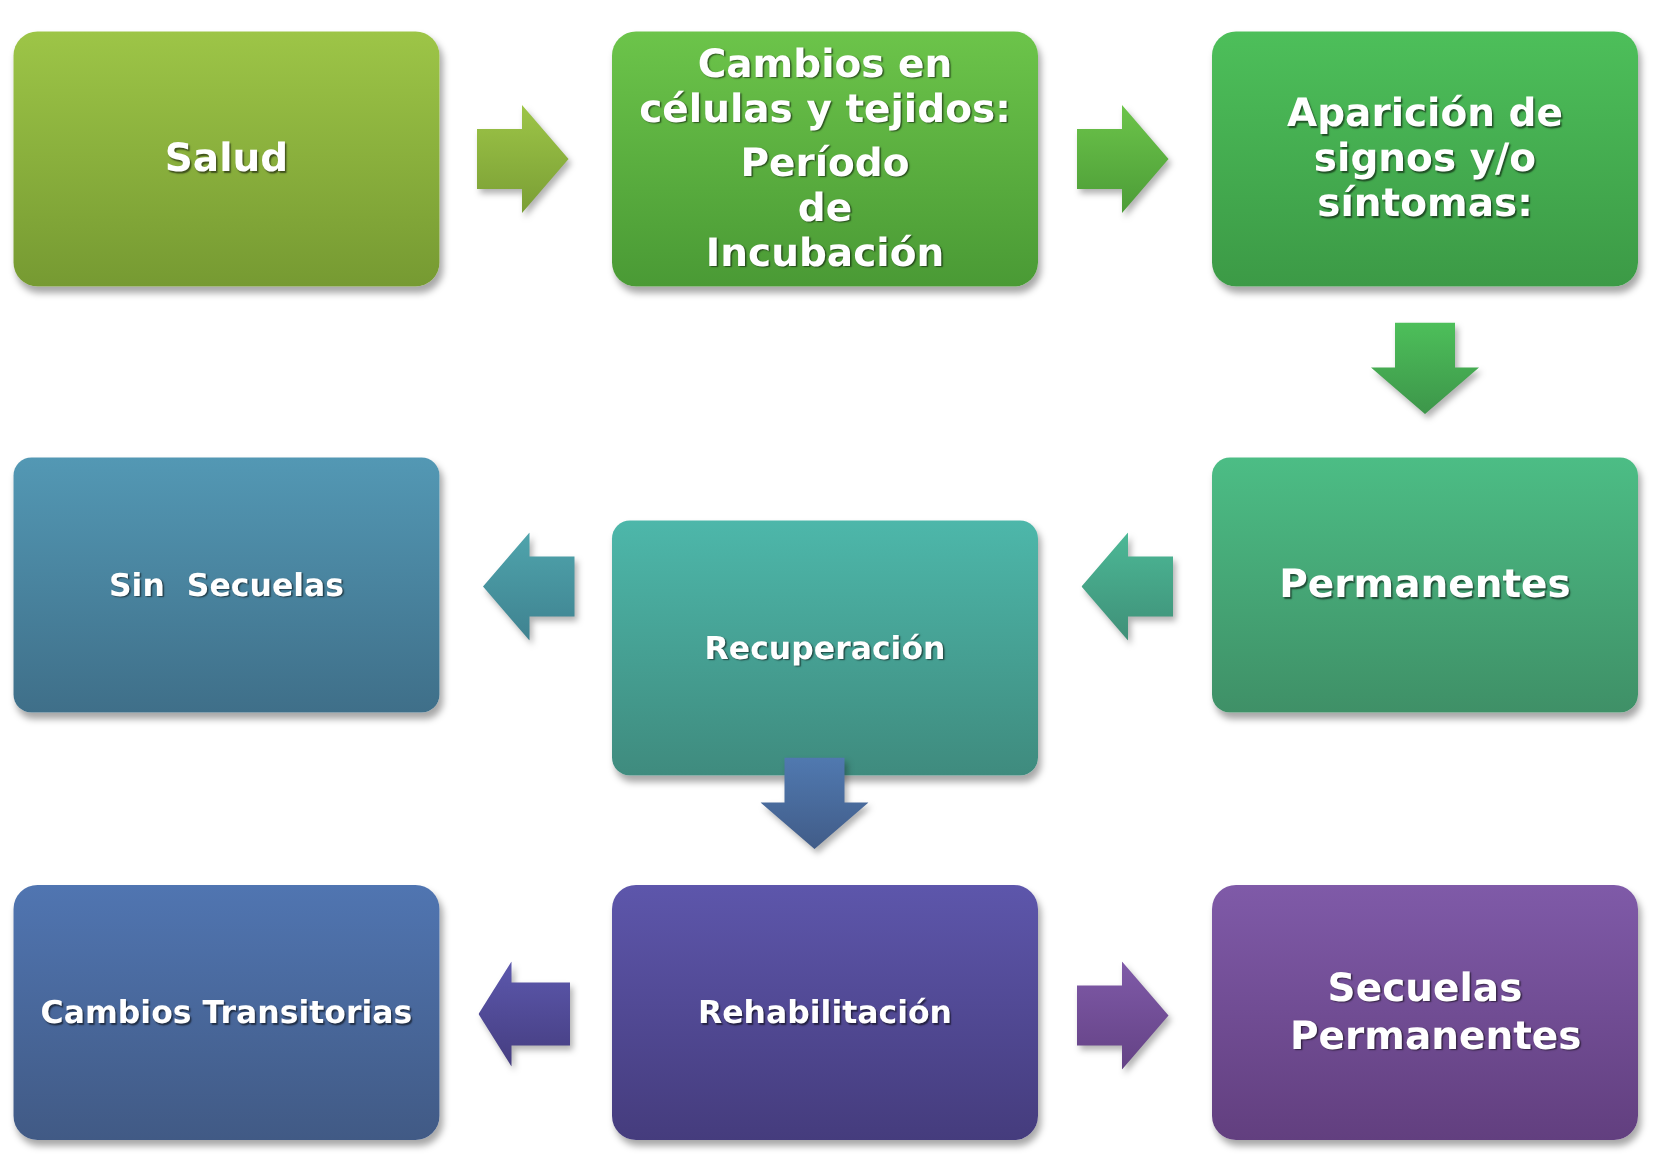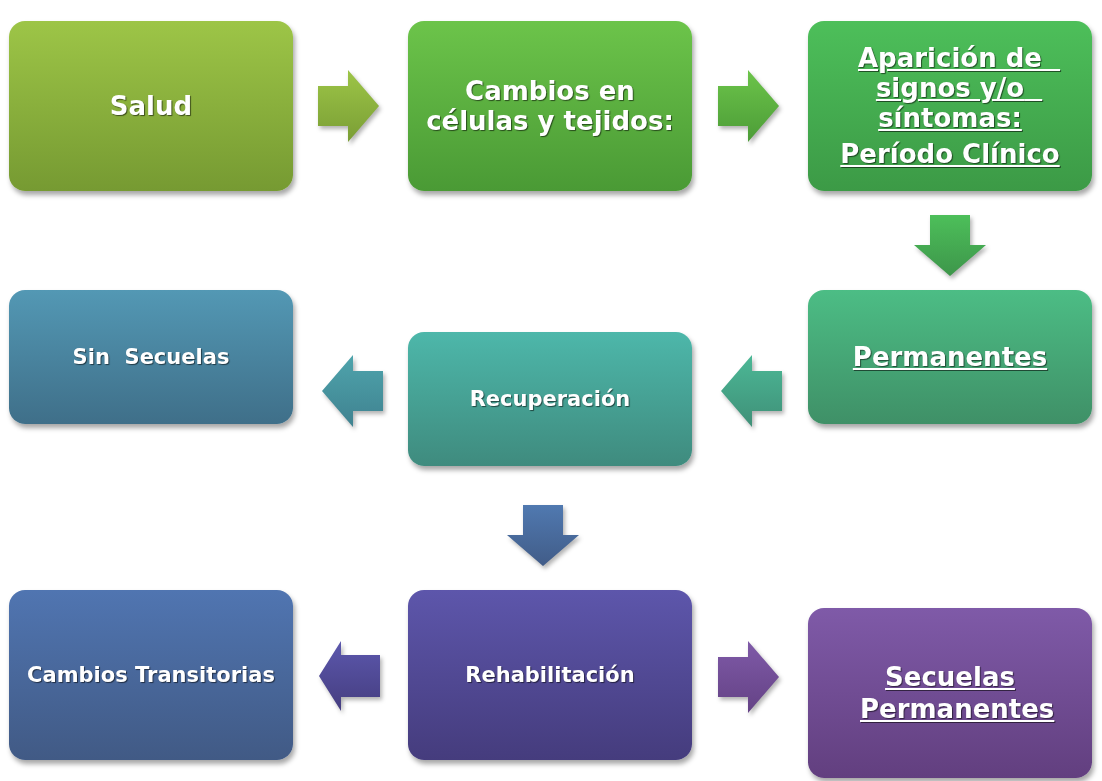--- a/index.html
+++ b/index.html
@@ -7,39 +7,39 @@
          font-family: "DejaVu Sans", "Liberation Sans", sans-serif; }
   .box {
     position: absolute; width: 284px; border-radius: 16px;
     box-shadow: 2px 4px 5px rgba(0,0,0,0.35);
     display: flex; flex-direction: column; align-items: center; justify-content: center;
     color: #fff; text-align: center; font-weight: bold;
     text-shadow: 1px 1px 1px rgba(0,0,0,0.55);
     box-sizing: border-box; padding: 0 10px;
   }
   .row1 { top: 21px; height: 170px; }
-  .row2 { top: 290px; height: 134px; }
+  .row2 { top: 305px; height: 170px; border-radius: 12px; }
   .row3 { top: 590px; height: 170px; }
   .col1 { left: 9px; }
   .col2 { left: 408px; }
-  .col3 { left: 808px; text-decoration: underline; }
+  .col3 { left: 808px; }
   .big { font-size: 26px; }
   .mid { font-size: 26px; line-height: 30px; }
   .med { font-size: 21px; line-height: 32px; }
   .gap { margin-top: 6px; }
 
   .b-salud { background: linear-gradient(#9dc547, #769a32); }
   .b-cambios { background: linear-gradient(#6cc44a, #4a9a35); }
   .b-aparicion { background: linear-gradient(#4dbf5a, #3c9a46); }
   .b-enfermedad { background: linear-gradient(#4cbd85, #3f9067); }
   .b-recuperacion { background: linear-gradient(#4db7aa, #3f8b7e); margin-top: 42px; }
   .b-sinsecuelas { background: linear-gradient(#5398b4, #3f6f89); }
   .b-transitorias { background: linear-gradient(#5075b1, #415a85); }
   .b-rehab { background: linear-gradient(#5d56ab, #453c7d); }
-  .b-permanentes { background: linear-gradient(#7f5aa8, #623f7f); margin-top: 18px; }
+  .b-permanentes { background: linear-gradient(#7f5aa8, #623f7f); }
 
   .arrow { position: absolute; filter: drop-shadow(2px 3px 2px rgba(0,0,0,0.3)); }
 </style>
 </head>
 <body>
 
 <div class="box row1 col1 b-salud">
   <span class="big">Salud</span>
 </div>
 
@@ -48,35 +48,35 @@
       <linearGradient id="g1" x1="0" y1="0" x2="0" y2="1">
         <stop offset="0" stop-color="#9dc547"></stop>
         <stop offset="1" stop-color="#7a9e35"></stop>
       </linearGradient>
     </defs>
   <polygon points="0,16 30,16 30,0 61,36 30,72 30,56 0,56" fill="url(#g1)"></polygon>
 </svg>
 
 <div class="box row1 col2 b-cambios">
   <span class="mid">Cambios en células y tejidos:</span>
+  <span class="mid gap" style="white-space:pre-wrap;max-width:170px">Período   de Incubación</span>
 </div>
 
 <svg class="arrow" style="left:718px;top:70px" width="62" height="72" viewBox="0 0 62 72">
   <defs>
       <linearGradient id="g2" x1="0" y1="0" x2="0" y2="1">
         <stop offset="0" stop-color="#6cc44a"></stop>
         <stop offset="1" stop-color="#4c9c37"></stop>
       </linearGradient>
     </defs>
   <polygon points="0,16 30,16 30,0 61,36 30,72 30,56 0,56" fill="url(#g2)"></polygon>
 </svg>
 
 <div class="box row1 col3 b-aparicion">
   <span class="mid" style="white-space:pre-wrap;max-width:250px">Aparición de  signos y/o  síntomas:</span>
-  <span class="mid gap">Período Clínico</span>
 </div>
 
 <svg class="arrow" style="left:914px;top:215px" width="72" height="62" viewBox="0 0 72 62">
   <defs>
       <linearGradient id="g3" x1="0" y1="0" x2="0" y2="1">
         <stop offset="0" stop-color="#4dbf5a"></stop>
         <stop offset="1" stop-color="#3d964a"></stop>
       </linearGradient>
     </defs>
   <polygon points="16,0 56,0 56,30 72,30 36,61 0,30 16,30" fill="url(#g3)"></polygon>

